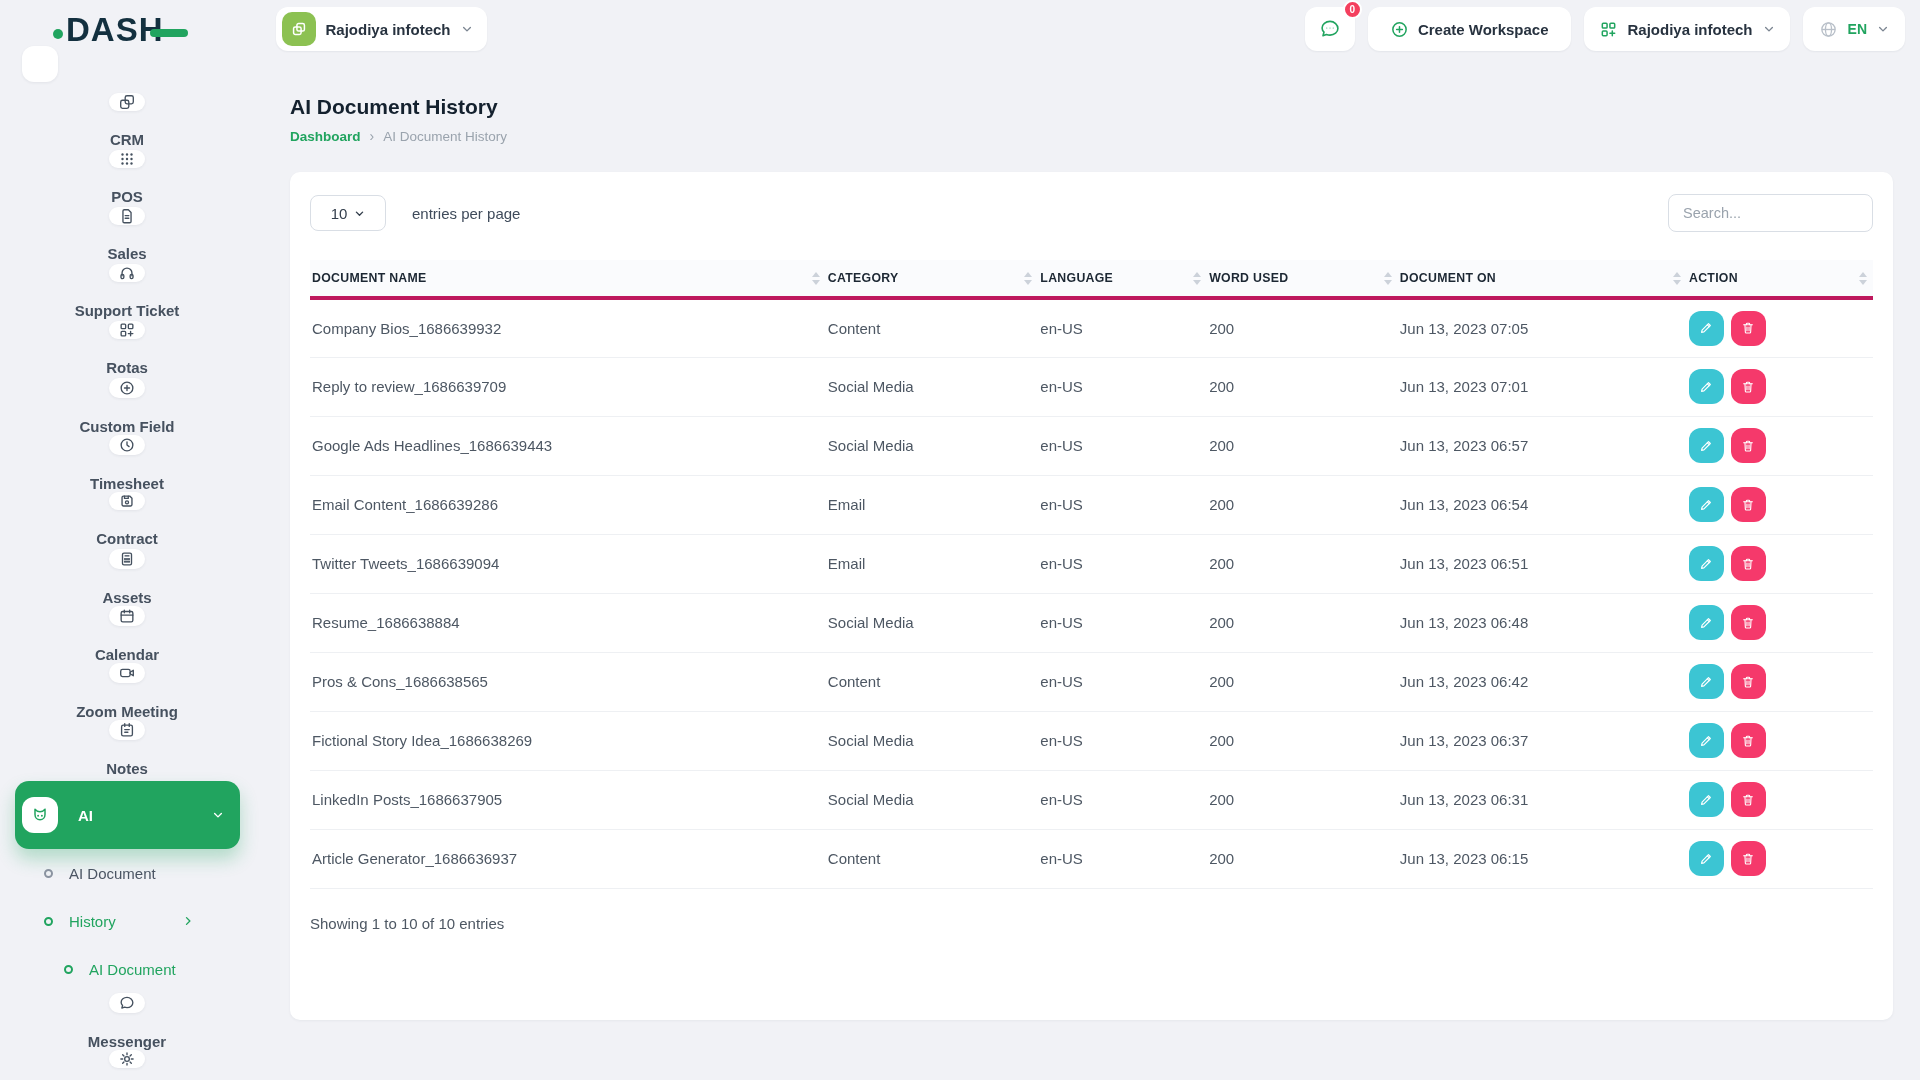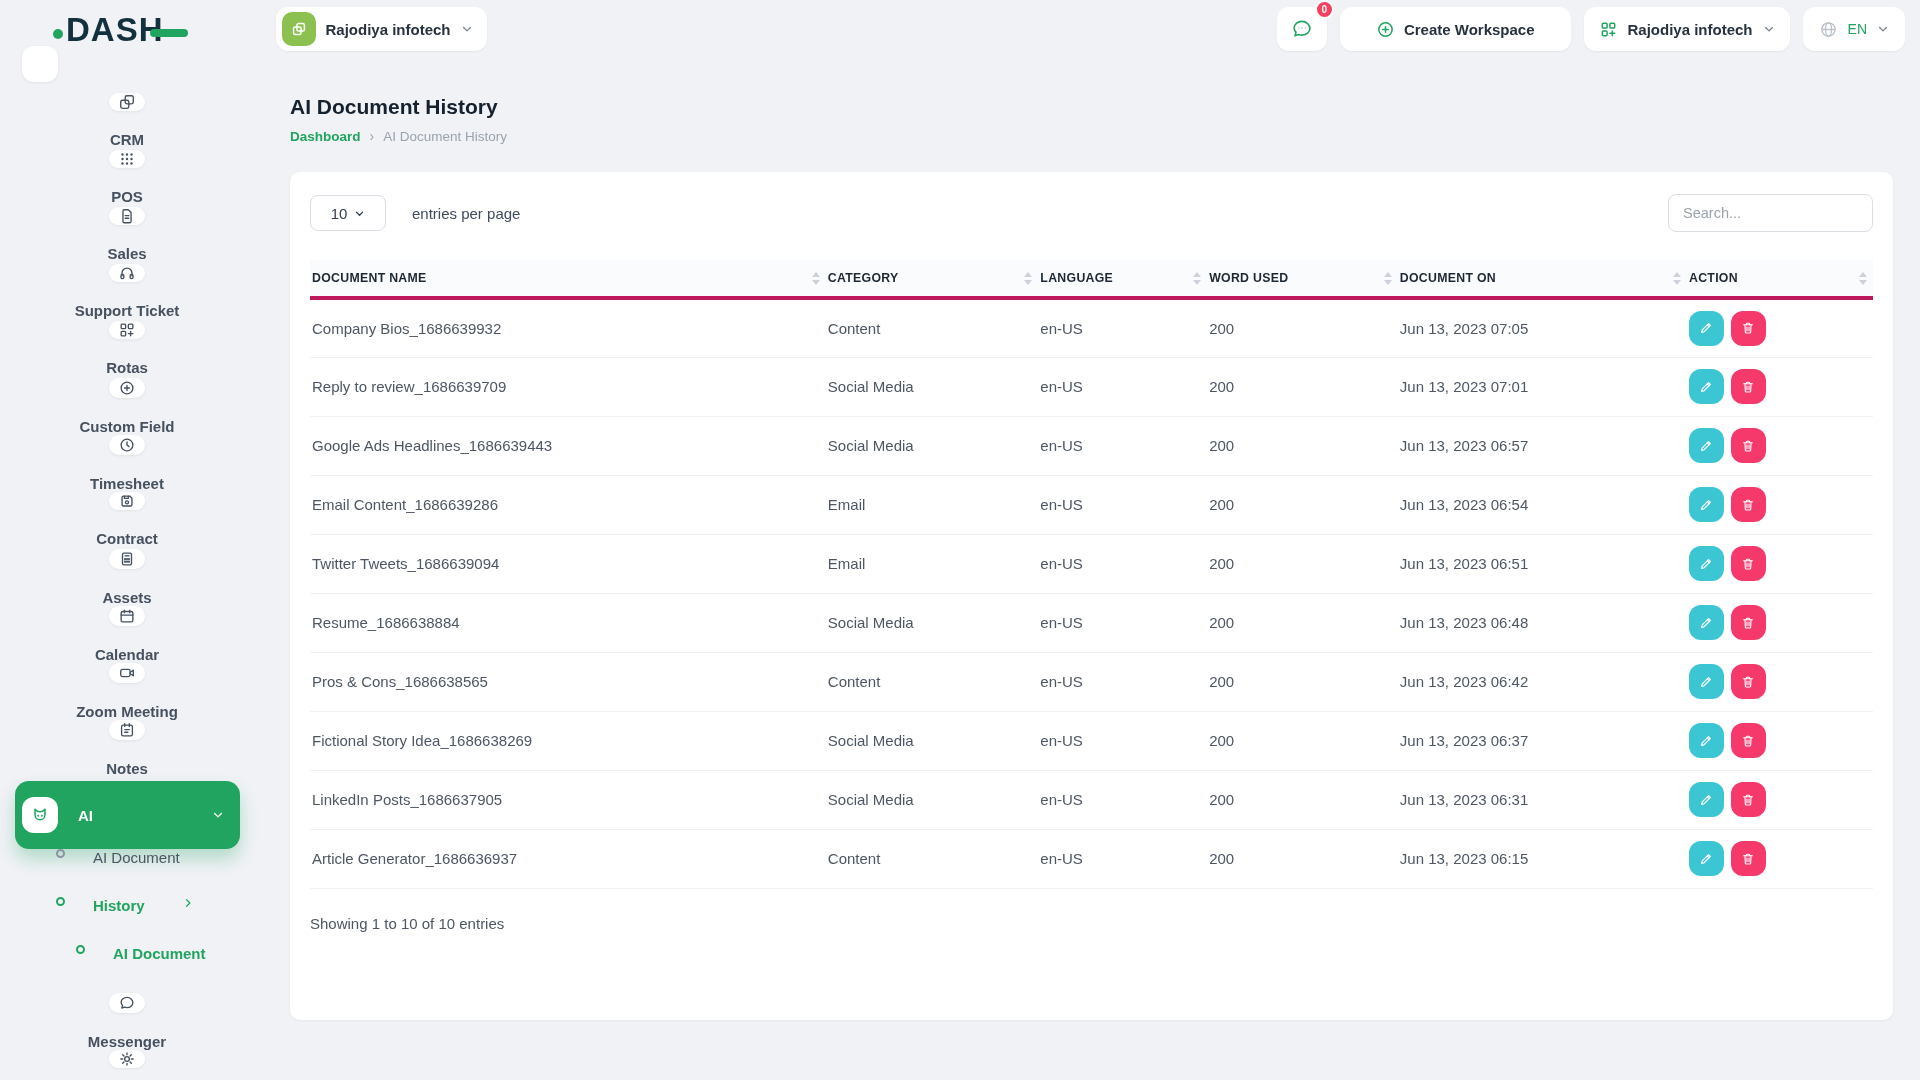--- a/index.html
+++ b/index.html
@@ -34,24 +34,24 @@
   .pill-label { font-size:15px; font-weight:600; color:#27323f; }
   .chev { color:#7c8692; }
 
   .top-right { margin-left:auto; margin-right:15px; display:flex; align-items:center; gap:13px; }
   .chat-btn { width:50px; justify-content:center; position:relative; }
   .chat-badge {
     position:absolute; top:-7px; right:-7px; min-width:19px; height:19px; border-radius:10px;
     background:#f43f5e; border:2px solid #fff; color:#fff; font-size:10px; font-weight:700;
     display:flex; align-items:center; justify-content:center; padding:0 3px;
   }
-  .create-btn { padding:0 36px; gap:9px;text-align:right; }
+  .create-btn { padding:0 22px; gap:9px;text-align:right; }
   .account-btn { padding:0 15px; gap:10px; }
   .lang-btn { padding:0 16px; gap:10px; }
-  .lang-label { font-size:14px; font-weight:400; color:#21a45f; }
+  .lang-label { font-size:14px; font-weight:700; color:#21a45f; }
 
   
   .sidebar { position:absolute; top:0; left:0; width:232px; height:1080px; z-index:1; }
   .tile {
     width:36px; height:36px; min-width:36px; background:#fff; border-radius:12px;
     display:flex; align-items:center; justify-content:center;
     box-shadow:0 1px 3px rgba(25,39,52,.07); color:#45515f;
   }
   .tile-partial { position:absolute; top:46px; left:22px; }
   .menu { padding-top:93px; }
@@ -61,26 +61,26 @@
 
   .ai-item {
     margin:4px 0 0 15px; width:225px; height:68px; border-radius:14px; background:#21a45f;
     display:flex; align-items:center; padding-left:7px; gap:20px; cursor:pointer;
     box-shadow:0 10px 18px rgba(33,164,95,.30);
   }
   .ai-item .menu-label { color:#fff; font-weight:700; }
   .ai-item .menu-chevron { color:#fff; }
   .ai-item .tile { box-shadow:none; color:#21a45f; }
 
-  .sub-item { display:flex; align-items:flex-start; height:48px; padding-left:44px; gap:28px; cursor:pointer;margin-left:12px; }
+  .sub-item { display:flex; align-items:center; height:48px; padding-left:44px; gap:16px; cursor:pointer; }
   .sub-item.lvl3 { padding-left:64px; }
   .bullet { width:9px; height:9px; min-width:9px; border:2px solid #8a93a0; border-radius:50%; }
   .bullet.active { border-color:#21a45f; }
   .sub-label { font-size:15px; font-weight:500; color:#4b5563; flex:1; }
-  .sub-label.active { color:#21a45f; font-weight:700; }
+  .sub-label.active { color:#21a45f; font-weight:400; }
   .sub-item .menu-chevron { margin-right:38px; }
   .sub-item .menu-chevron.active { color:#21a45f; }
 
   
   .content { position:absolute; left:232px; top:65px; width:1688px; height:1022px; padding:30px 27px 0 58px; }
   .page-title { font-size:21px; font-weight:700; color:#14212e; }
   .breadcrumb { margin-top:9px; display:flex; align-items:center; gap:9px; font-size:13.5px; }
   .crumb-home { color:#21a45f; font-weight:600; cursor:pointer; }
   .crumb-sep { color:#9aa3ad; font-size:14px; }
   .crumb-current { color:#9aa3ad; }

